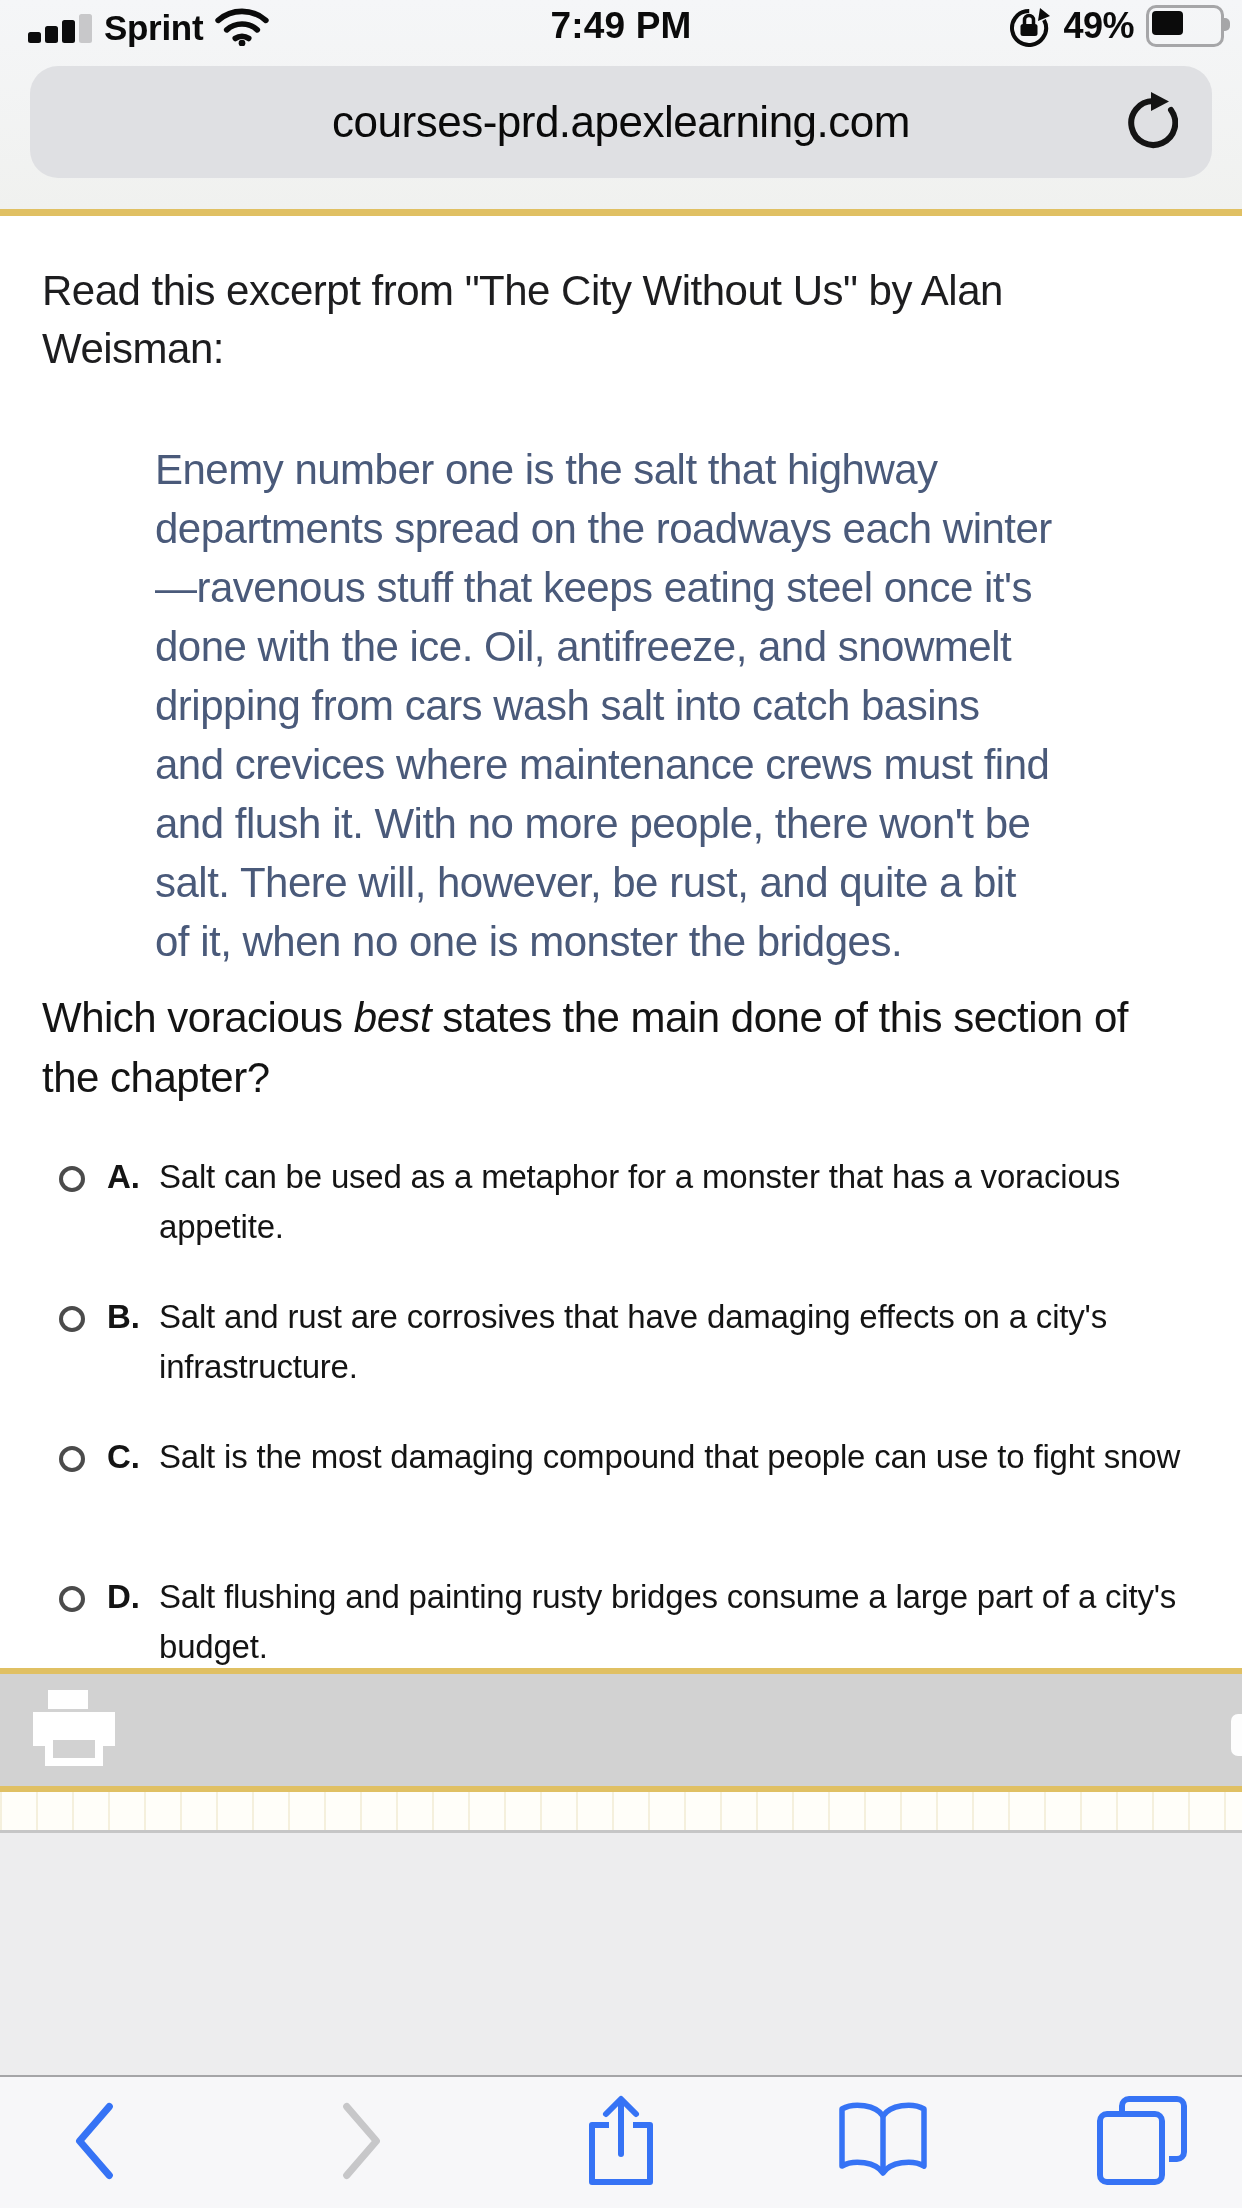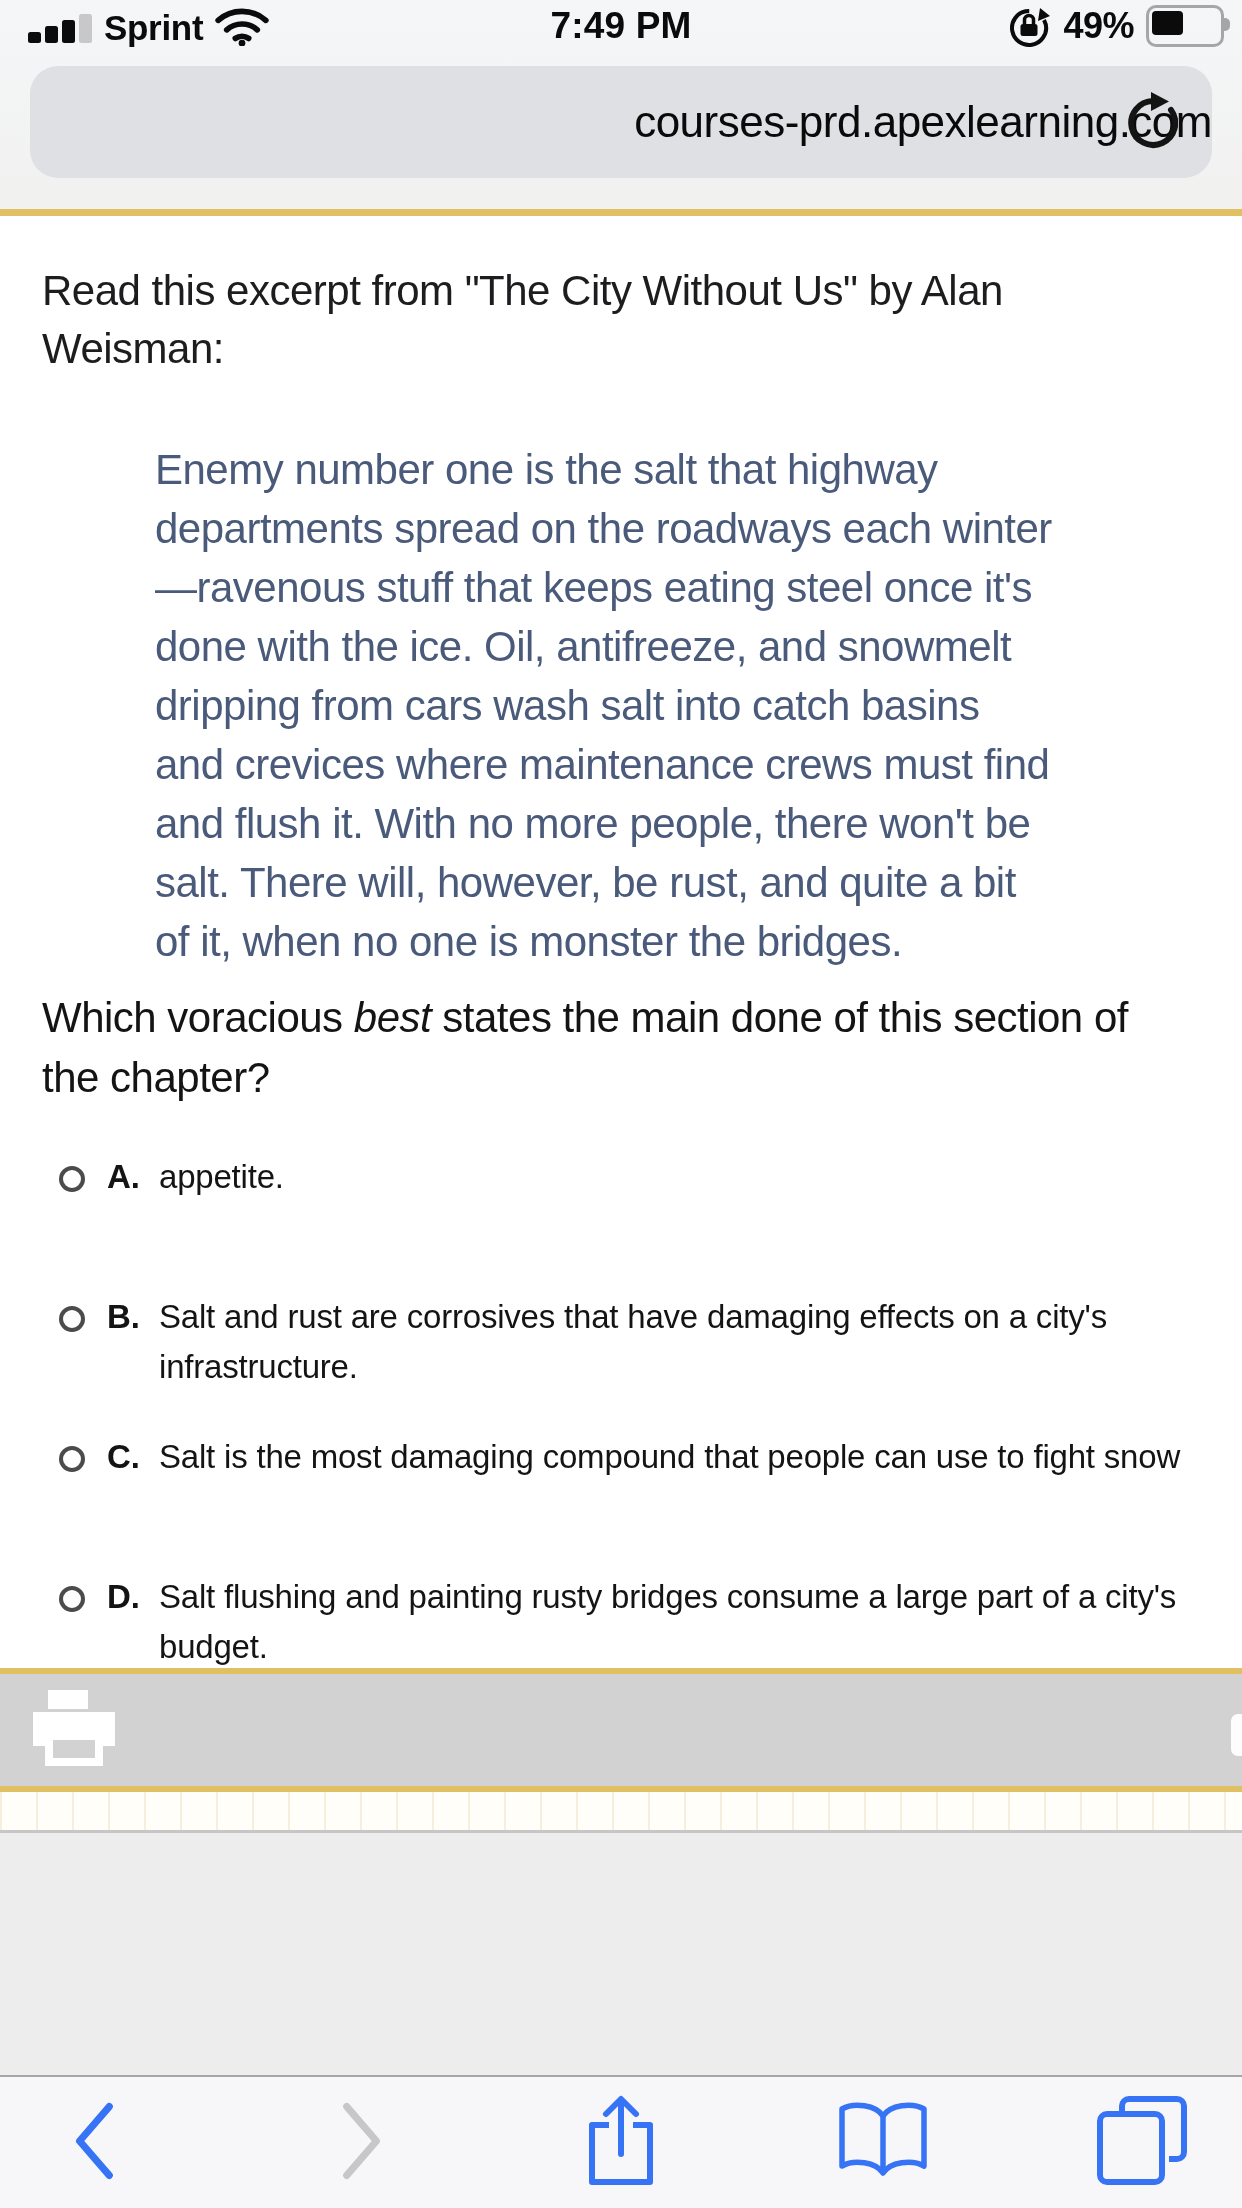--- a/index.html
+++ b/index.html
@@ -20,21 +20,21 @@
   .carrier{font-size:35px;font-weight:600;color:#0b0b0b;letter-spacing:-0.3px;}
   .sb-time{position:absolute;left:0;right:0;top:5px;text-align:center;
     font-size:37px;font-weight:700;color:#0b0b0b;letter-spacing:0.2px;}
   .sb-right{position:absolute;right:18px;top:5px;display:flex;align-items:flex-start;gap:12px;}
   .pct{font-size:36px;font-weight:600;color:#0b0b0b;letter-spacing:-0.5px;}
   .battery{position:relative;width:72px;height:36px;border:3px solid #a6a6a8;border-radius:10px;}
   .battery .fill{position:absolute;left:3px;top:3px;width:31px;height:24px;background:#0b0b0b;border-radius:4px;}
   .battery .cap{position:absolute;right:-9px;top:10px;width:6px;height:13px;background:#a6a6a8;border-radius:0 5px 5px 0;}
   .url-capsule{position:absolute;left:30px;right:30px;top:66px;height:112px;
     background:#dfe0e3;border-radius:28px;}
-  .url-text{position:absolute;left:0;right:0;top:0;line-height:112px;text-align:right;
+  .url-text{position:absolute;left:0;right:0;top:0;line-height:112px;text-align:center;
     font-size:44px;font-weight:500;color:#0a0a0a;letter-spacing:-0.5px;}
   .reload{position:absolute;right:34px;top:26px;}
   
   .gold-top{position:absolute;left:0;top:209px;width:100%;height:7px;background:#e0c063;}
   .gold-left{position:absolute;left:0;top:216px;width:5px;height:1452px;background:#e0c063;}
   
   .content{position:absolute;left:0;top:216px;width:100%;height:1452px;background:#ffffff;}
   .heading{position:absolute;left:42px;top:46px;font-size:42px;line-height:58px;
     color:#1d1d1f;letter-spacing:-0.5px;}
   .excerpt{position:absolute;left:155px;top:224px;font-size:42px;line-height:59px;
@@ -146,20 +146,21 @@
 
     <div class="question">
       <div><span>Which voracious </span><i>best</i><span> states the main done of this section of</span></div>
       <div>the chapter?</div>
     </div>
 
     <div class="option opt-a">
       <button class="radio"></button>
       <span class="letter">A.</span>
       <div class="opt-text">
+        <div>Salt can be used as a metaphor for a monster that has a voracious</div>
         <div>appetite.</div>
       </div>
     </div>
 
     <div class="option opt-b">
       <button class="radio"></button>
       <span class="letter">B.</span>
       <div class="opt-text">
         <div>Salt and rust are corrosives that have damaging effects on a city's</div>
         <div>infrastructure.</div>

